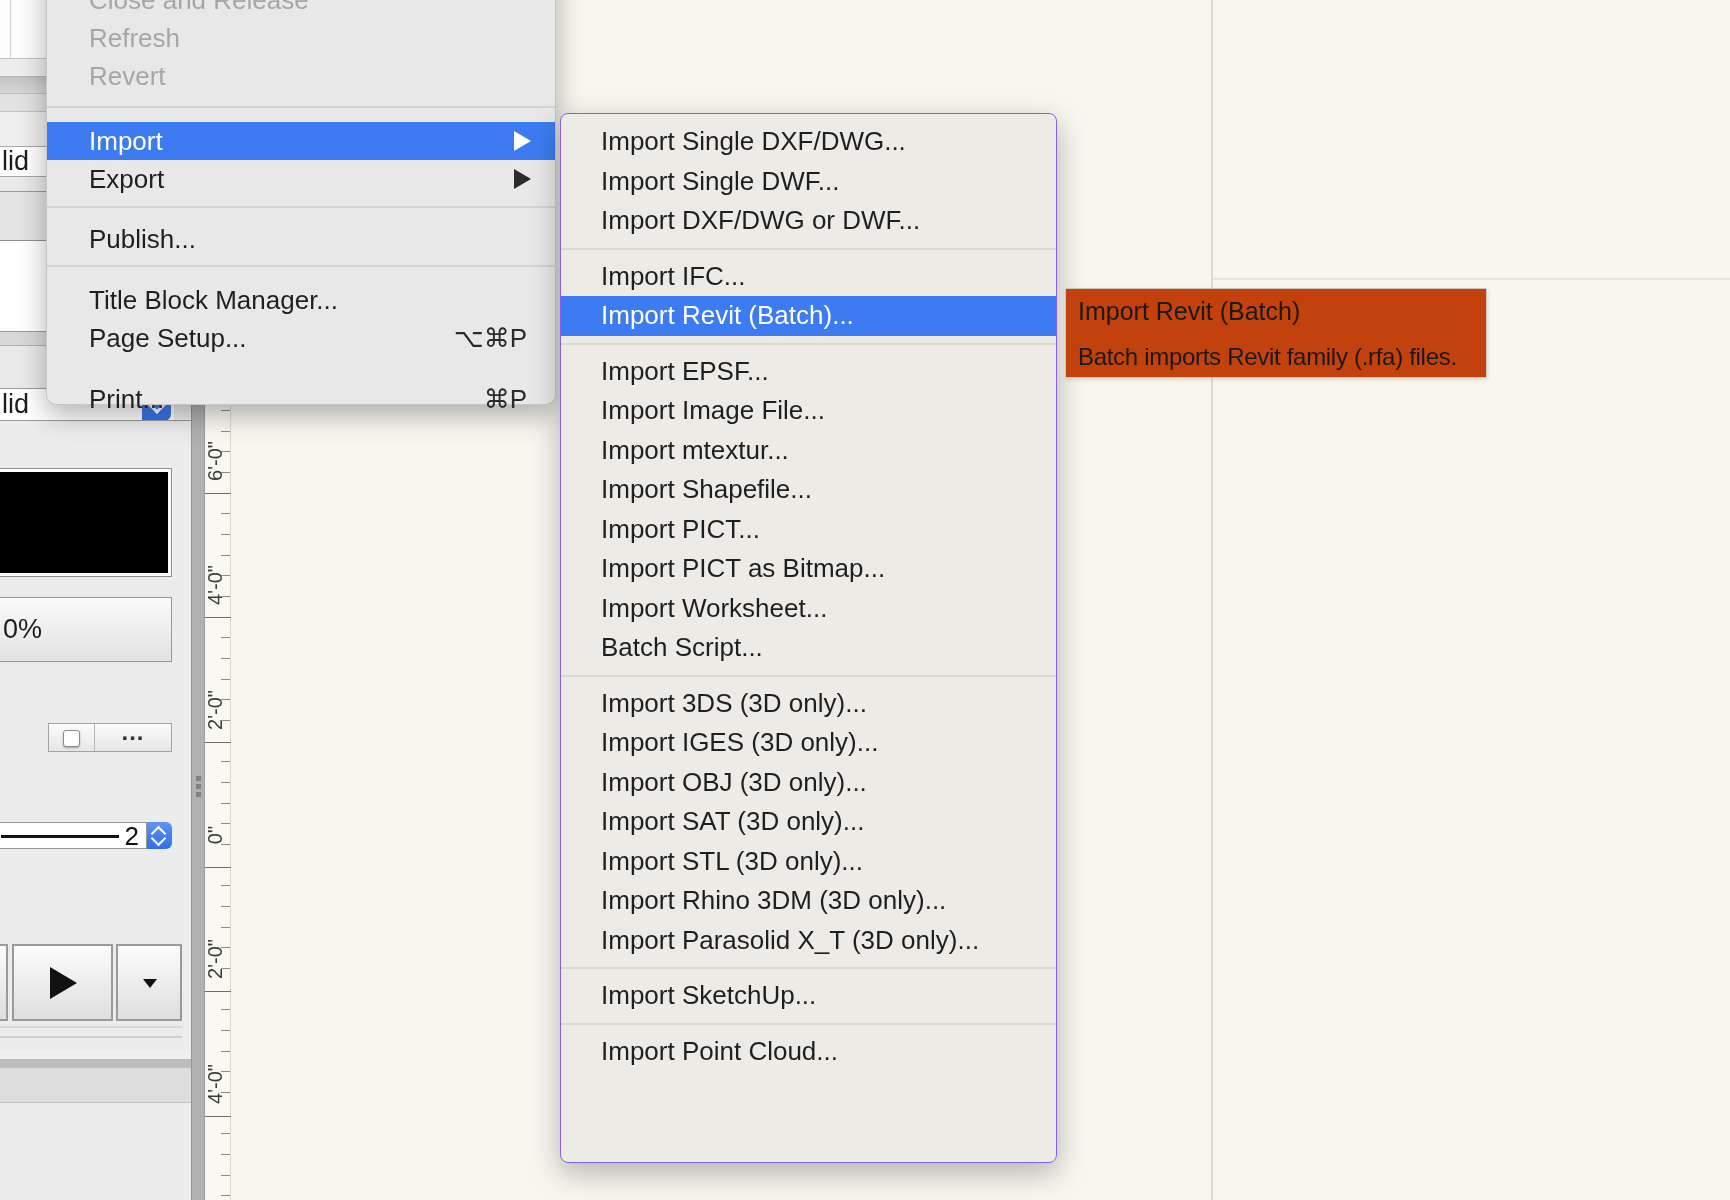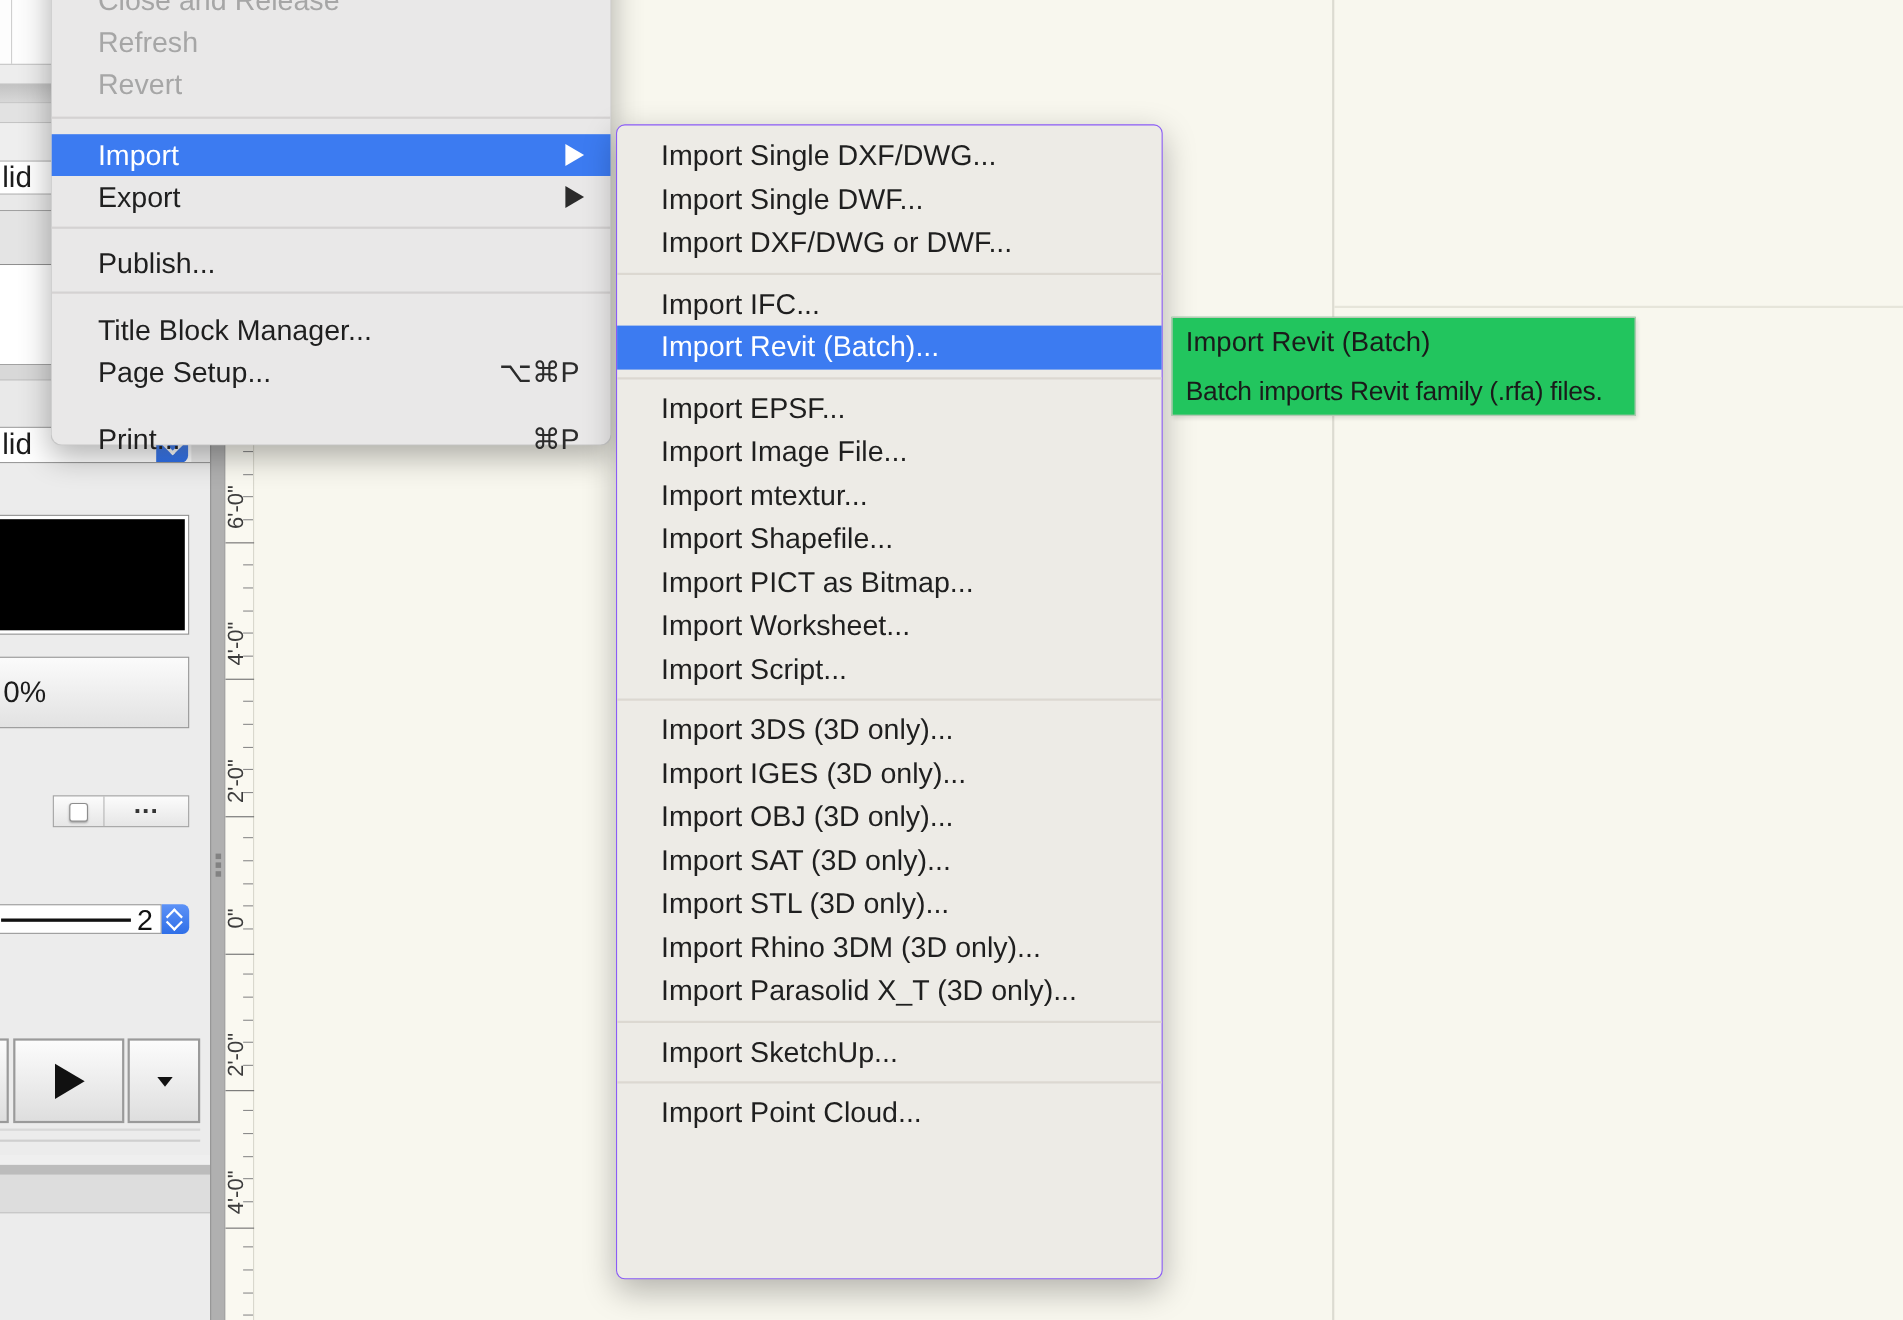--- a/index.html
+++ b/index.html
@@ -105,21 +105,21 @@
   #import-submenu{left:560px;top:113px;width:497px;height:1050px;background:#edebe6;
     border:1px solid #8b5cf6;box-sizing:border-box;border-radius:8px;
     box-shadow:0 10px 30px rgba(0,0,0,.28);padding-top:8px;}
   .srow{height:39.5px;line-height:39.5px;font-size:26px;color:#1f1f1f;
     padding-left:40px;white-space:nowrap;overflow:hidden;}
   .srow.hl{background:#3c7bf1;color:#ffffff;}
   .ssep{height:2px;background:#dcd8d1;margin:7px 0;}
 
   
   #tooltip{left:1065px;top:288px;min-width:422px;width:max-content;height:90px;
-    background:#22c55e;border:1px solid #ccc9c1;box-sizing:border-box;
+    background:#c2410c;border:1px solid #ccc9c1;box-sizing:border-box;
     box-shadow:1px 2px 4px rgba(0,0,0,.12);padding:0 12px;}
   #tooltip-title{margin-top:5px;font-size:25px;line-height:34px;color:#1a1a1a;white-space:nowrap;}
   #tooltip-desc{margin-top:14px;font-size:24px;line-height:30px;color:#1a1a1a;white-space:nowrap;letter-spacing:-0.3px;}
 </style>
 </head>
 <body>
 
 <div class="abs" id="page-vline"></div>
 <div class="abs" id="page-hline"></div>
 
@@ -277,23 +277,24 @@
   <div class="srow">Import Single DWF...</div>
   <div class="srow">Import DXF/DWG or DWF...</div>
   <div class="ssep"></div>
   <div class="srow">Import IFC...</div>
   <div class="srow hl">Import Revit (Batch)...</div>
   <div class="ssep"></div>
   <div class="srow">Import EPSF...</div>
   <div class="srow">Import Image File...</div>
   <div class="srow">Import mtextur...</div>
   <div class="srow">Import Shapefile...</div>
+  <div class="srow">Import PICT...</div>
   <div class="srow">Import PICT as Bitmap...</div>
   <div class="srow">Import Worksheet...</div>
-  <div class="srow">Import Script...</div>
+  <div class="srow">Batch Script...</div>
   <div class="ssep"></div>
   <div class="srow">Import 3DS (3D only)...</div>
   <div class="srow">Import IGES (3D only)...</div>
   <div class="srow">Import OBJ (3D only)...</div>
   <div class="srow">Import SAT (3D only)...</div>
   <div class="srow">Import STL (3D only)...</div>
   <div class="srow">Import Rhino 3DM (3D only)...</div>
   <div class="srow">Import Parasolid X_T (3D only)...</div>
   <div class="ssep"></div>
   <div class="srow">Import SketchUp...</div>

